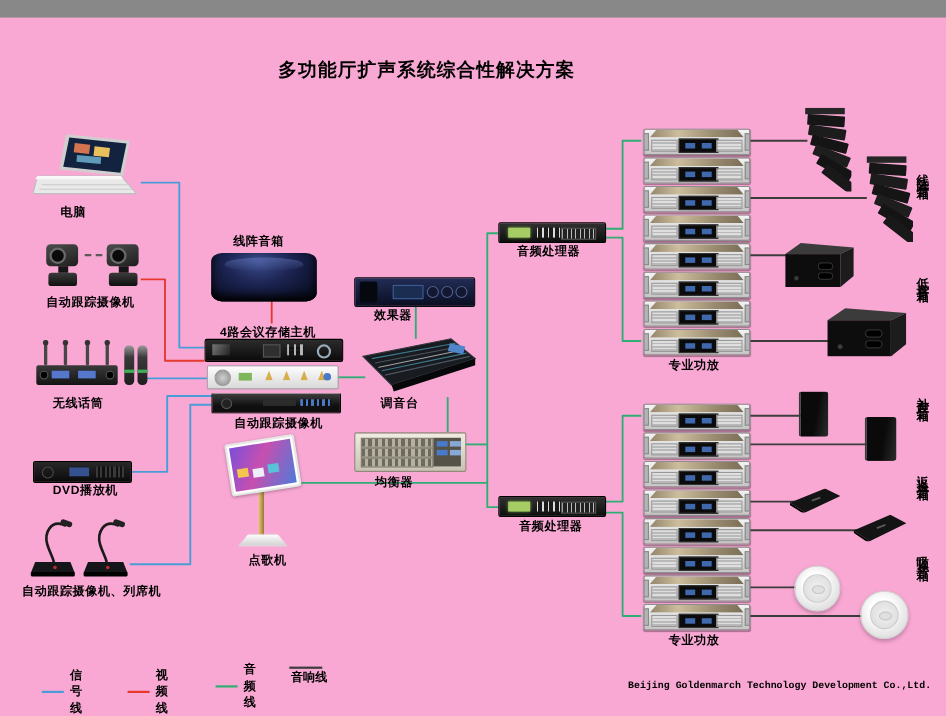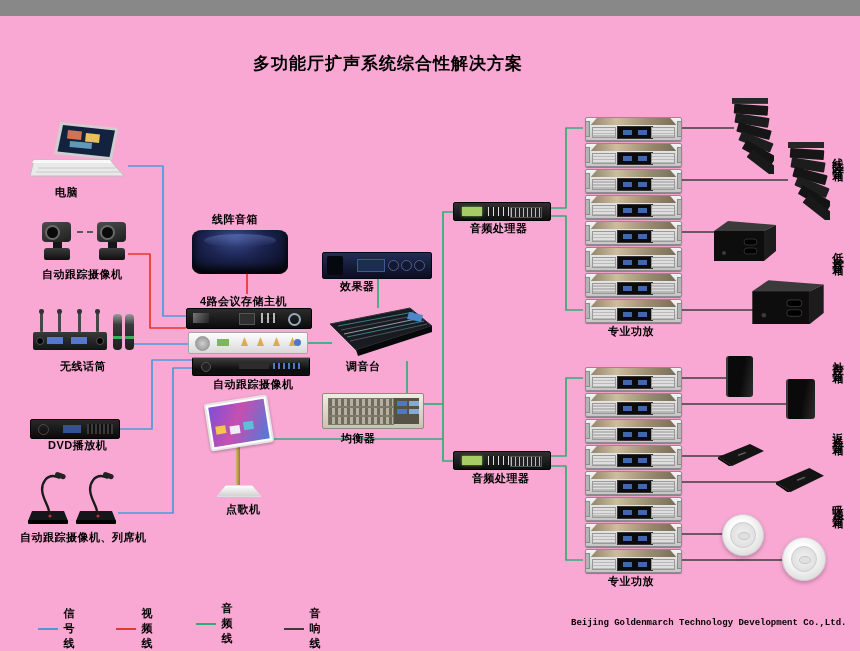--- a/index.html
+++ b/index.html
@@ -177,21 +177,21 @@
         <i class="ant" style="left:63px"></i>
     <div class="rcvr">
       <i class="rkn" style="left:3px"></i>
           <i class="rlcd" style="left:14px"></i>
       <i class="rlcd" style="left:38px"></i>
           <i class="rkn" style="right:3px"></i>
         </div>
     <div class="hmic" style="left:80px"></div>
     <div class="hmic" style="left:92px"></div>
       </div>
-      <div class="dev-label" style="left: 60px; top: 343px;">无线话筒</div>
+      <div class="dev-label" style="left: 48px; top: 343px;">无线话筒</div>
       <div class="device t-rack-dvd" style="left: 30px; top: 403px; width: 88px; height: 18px;">
         <i class="dcr"></i>
         <i class="dlcd"></i>
         <i class="dgr"></i>
       </div>
       <div class="dev-label" style="left: 48px; top: 422px;">DVD播放机</div>
       <div class="device t-conf-mics" style="left: 20px; top: 455px; width: 100px; height: 55px;">
         <div class="gmic" style="left:0px">
       <svg width="52" height="55" viewBox="0 0 52 55">
         <path d="M40,7 C26,0 20,14 23,24 C25,31 28,35 29,40" fill="none" stroke="#1b1b1b" stroke-width="2.4"></path>
@@ -496,19 +496,19 @@
         <span class="legend-label">信号线</span>
       </div>
       <div class="legend-item" style="left: 116px; top: 590px;">
         <span class="legend-swatch" style="background: rgb(230, 56, 44);"></span>
         <span class="legend-label">视频线</span>
       </div>
       <div class="legend-item" style="left: 196px; top: 585px;">
         <span class="legend-swatch" style="background: rgb(47, 174, 116);"></span>
         <span class="legend-label">音频线</span>
       </div>
-      <div class="legend-item" style="left: 284px; top: 590px;">
+      <div class="legend-item" style="left: 263px; top: 590px; flex-direction: column;">
         <span class="legend-swatch" style="background: rgb(60, 60, 60);"></span>
         <span class="legend-label">音响线</span>
       </div>
     </div>
   <div class="company-en">Beijing Goldenmarch Technology Development Co.,Ltd.</div>
 </div>
 
 </body></html>

